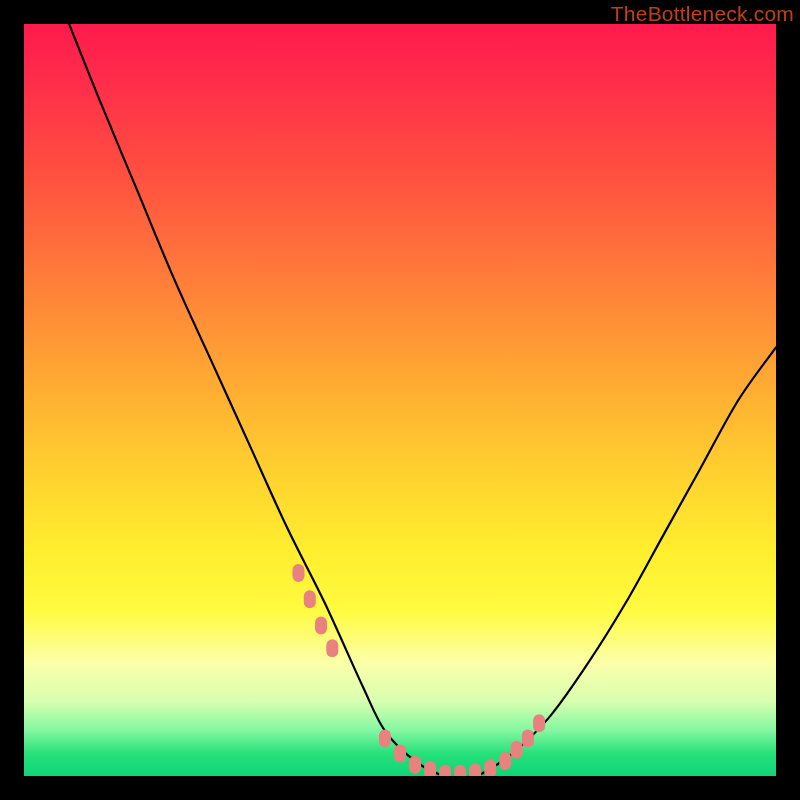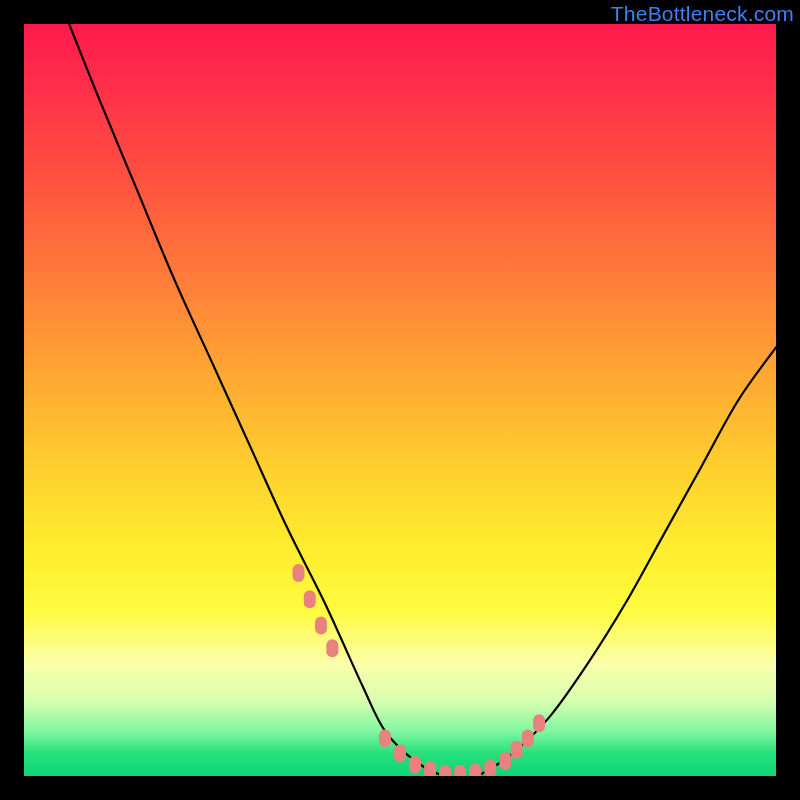--- a/index.html
+++ b/index.html
@@ -48,21 +48,21 @@
     left: 0;
     top: 0;
     width: 752px;
     height: 752px;
     pointer-events: none;
   }
   .watermark {
     position: absolute;
     top: 2px;
     right: 6px;
-    color: #3b82f6;
+    color: #c2410c;
     font-size: 21px;
     letter-spacing: 0.2px;
     font-weight: 500;
   }
 </style>
 </head>
 <body>
 
 <div class="frame">
   <div class="watermark">TheBottleneck.com</div>

